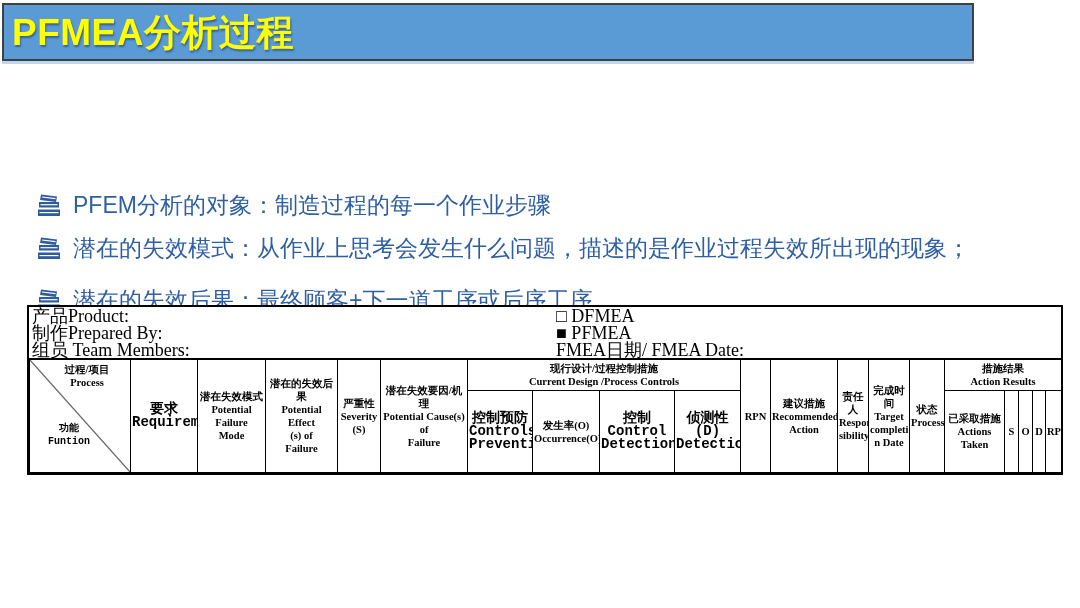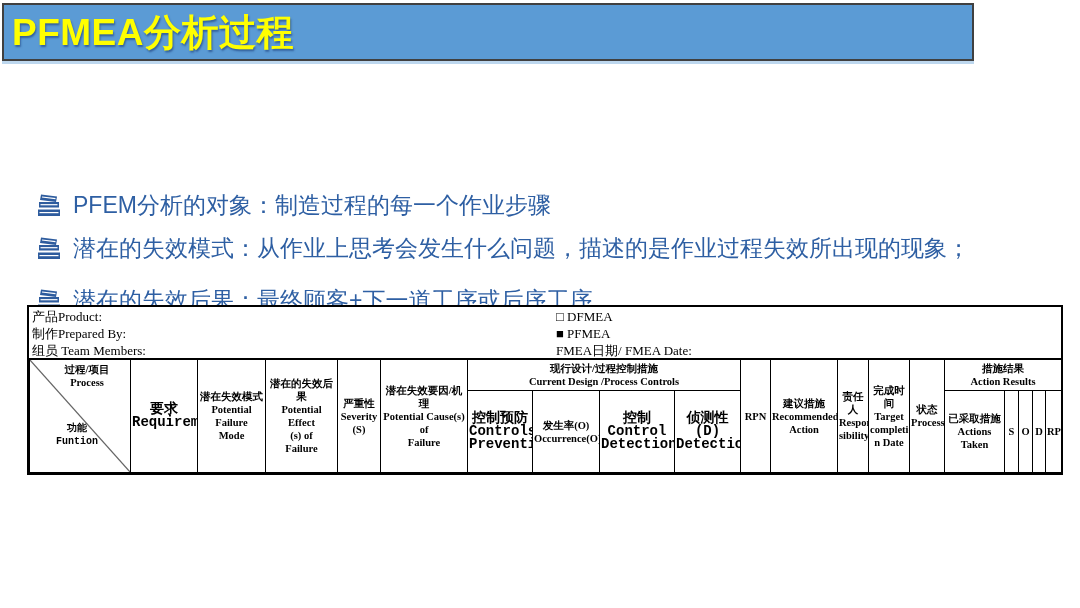--- a/index.html
+++ b/index.html
@@ -30,39 +30,39 @@
     font-family:"Liberation Sans", sans-serif;
   }
   .b1 { top:145px; } .b2 { top:188px; } .b3 { top:240px; }
   .books-icon { width:26px; height:24px; flex:0 0 auto; }
 
   
   .fmea { position:absolute; left:27px; top:305px; width:1036px;
           border:2px solid #000; background:#fff; }
   .info {
     position:relative; height:52px; border-bottom:1px solid #000;
-    font-family:"Liberation Serif", serif; font-size:13px; color:#000;
+    font-family:"Liberation Serif", serif; font-size:18px; color:#000;
   }
   .info .col { position:absolute; top:1px; line-height:17px; white-space:nowrap; }
   .ic1 { left:3px; } .ic2 { left:180px; } .ic3 { left:318px; } .ic4 { left:503px;margin-left:24px; }
 
   table.hdr { width:1032px; border-collapse:collapse; table-layout:fixed; }
   table.hdr td {
     border:1px solid #000; text-align:center; vertical-align:middle;
     font-family:"Liberation Serif", serif; font-weight:bold;
     font-size:10.5px; line-height:13px; color:#000;
     white-space:pre-line; padding:0 1px; overflow:hidden;
   }
   table.hdr .mono { font-family:"Liberation Mono", monospace; font-size:14px; }
   tr.r1 { height:31px; } tr.r2 { height:82px; }
 
   .corner { position:relative; padding:0; }
   .corner svg.diag { position:absolute; left:0; top:0; width:100%; height:100%; }
   .corner .c-top { position:absolute; top:3px; right:8px; width:70px; text-align:center; white-space:pre-line; }
-  .corner .c-bot { position:absolute; bottom:24px; left:16px; width:62px; text-align:center; white-space:pre-line;
+  .corner .c-bot { position:absolute; bottom:24px; left:8px; width:62px; text-align:center; white-space:pre-line;
                    font-family:"Liberation Mono", monospace; font-size:10px; }
 </style>
 </head>
 <body>
 
 <div class="titlebar">
   <div class="title-text">PFMEA分析过程</div>
 </div>
 
 <div class="bullet-row b1">

